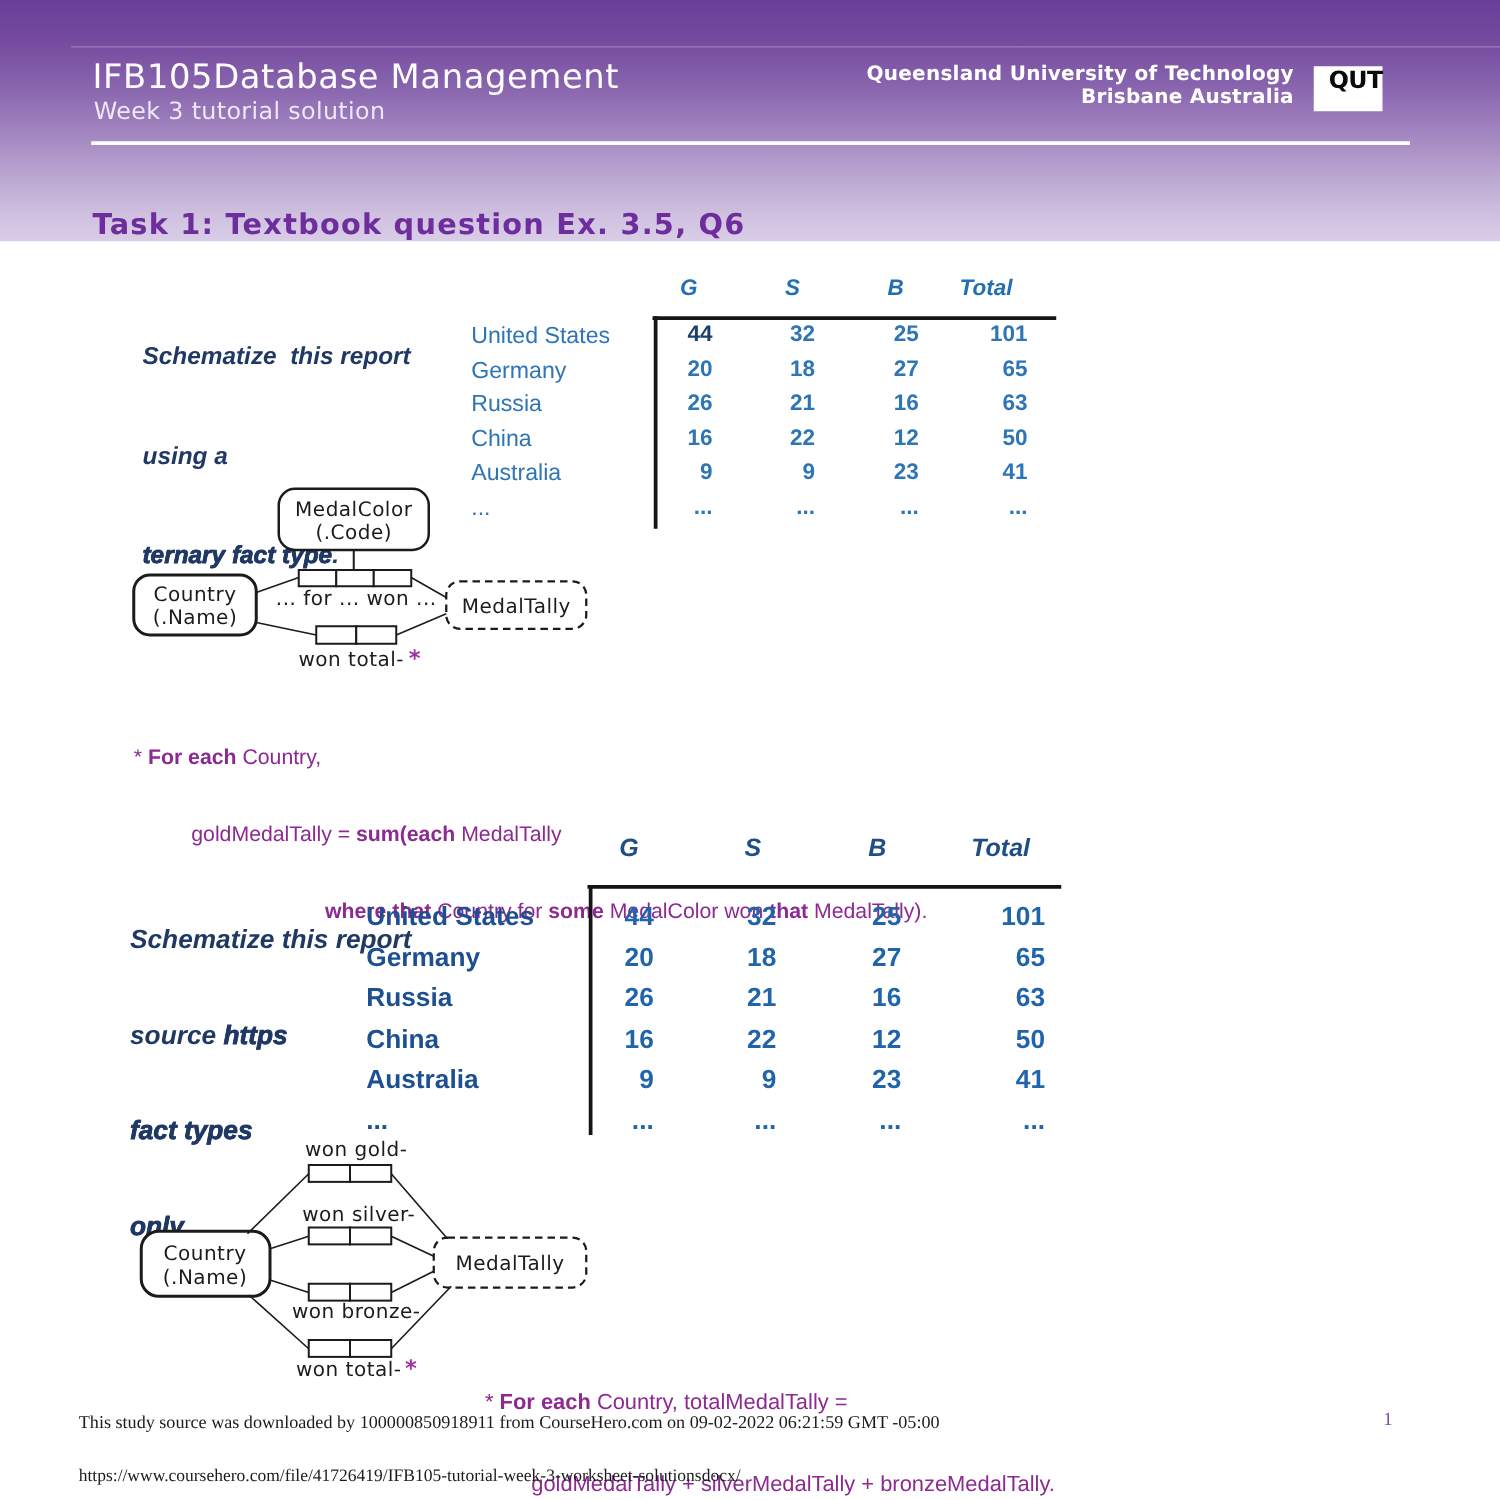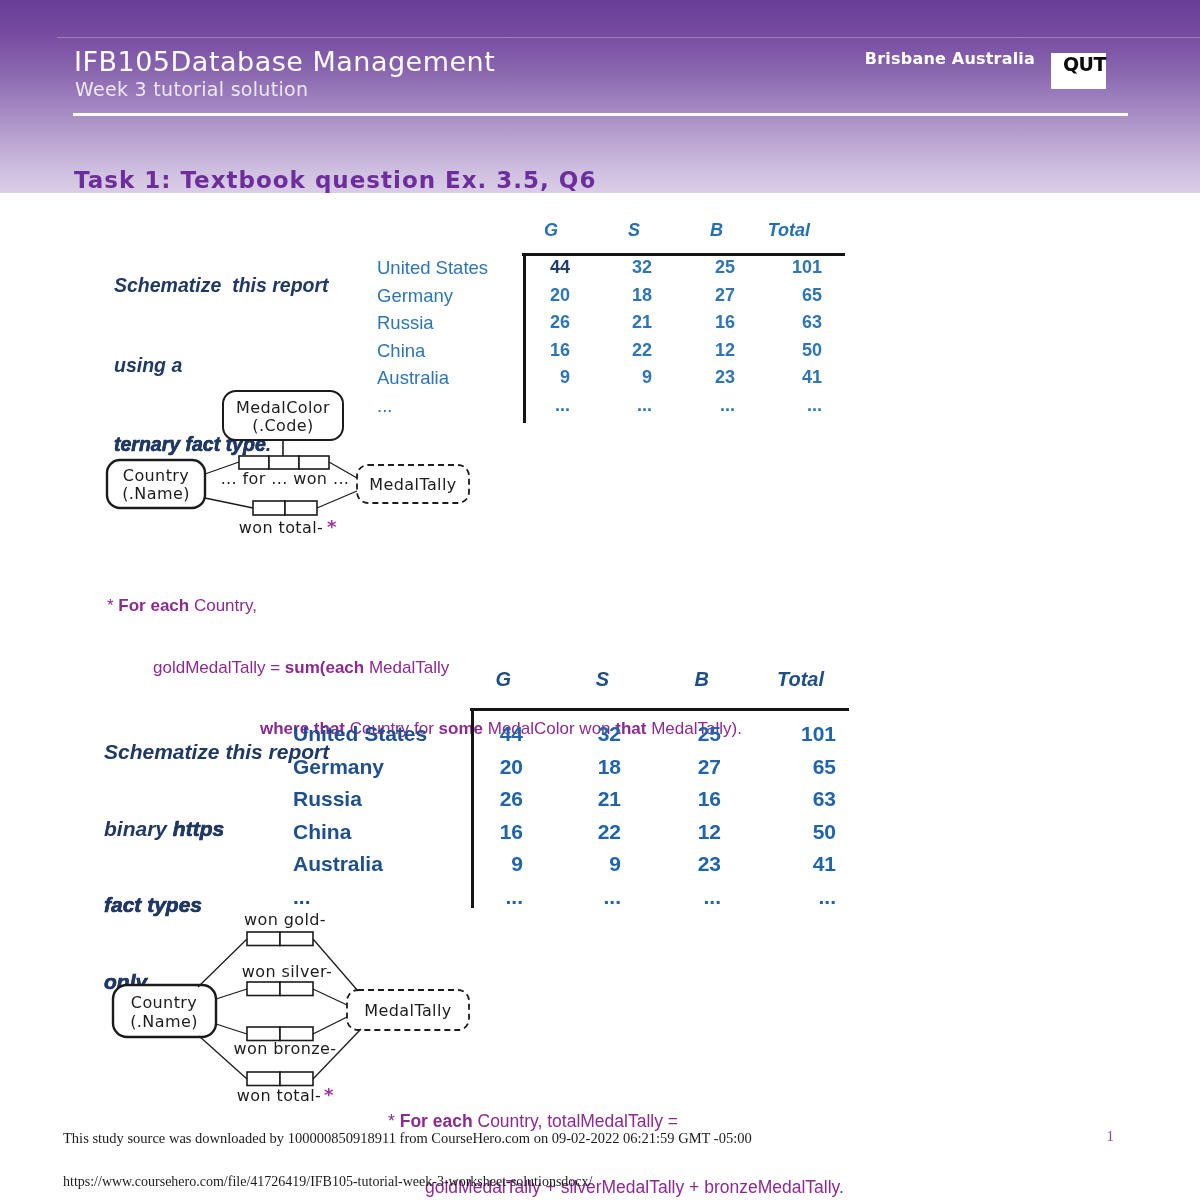--- a/index.html
+++ b/index.html
@@ -80,20 +80,21 @@
   .furl{left:63px;top:1174px;font-size:14px;}
 </style>
 </head>
 <body>
 
 <header class="hdr">
   <div class="hdr-topline"></div>
   <div class="hdr-title">IFB105Database Management</div>
   <div class="hdr-sub">Week 3 tutorial solution</div>
   <div class="hdr-org">
+    <div>Queensland University of Technology</div>
     <div>Brisbane Australia</div>
   </div>
   <div class="qut-logo">
     <span>QUT</span>
   </div>
   <div class="hdr-rule"></div>
 </header>
 
 <h1 class="task">Task 1: Textbook question Ex. 3.5, Q6</h1>
 
@@ -184,21 +185,21 @@
 </svg>
 
 <div class="formula formula1">
   <span class="line"><span>* </span><span class="bseg">For each</span><span> Country,</span></span>
   <span class="line"><span>goldMedalTally = </span><span class="bseg">sum(each</span><span> MedalTally</span></span>
   <span class="line"><span class="bseg">where that</span><span> Country for </span><span class="bseg">some</span><span> MedalColor won </span><span class="bseg">that</span><span> MedalTally).</span></span>
 </div>
 
 <div class="prompt prompt2">
   <div class="line"><span>Schematize this report</span></div>
-  <div class="line"><span>binary </span><span class="hseg">https</span></div>
+  <div class="line"><span>source </span><span class="hseg">https</span></div>
   <div class="line"><span class="hseg">fact types</span></div>
   <div class="line"><span class="hseg">only.</span></div>
 </div>
 
 <div class="tbl t2">
   <div class="hrow">
       <span class="cell-label"></span>
       <span class="hcell">G</span>
       <span class="hcell">S</span>
       <span class="hcell">B</span>

